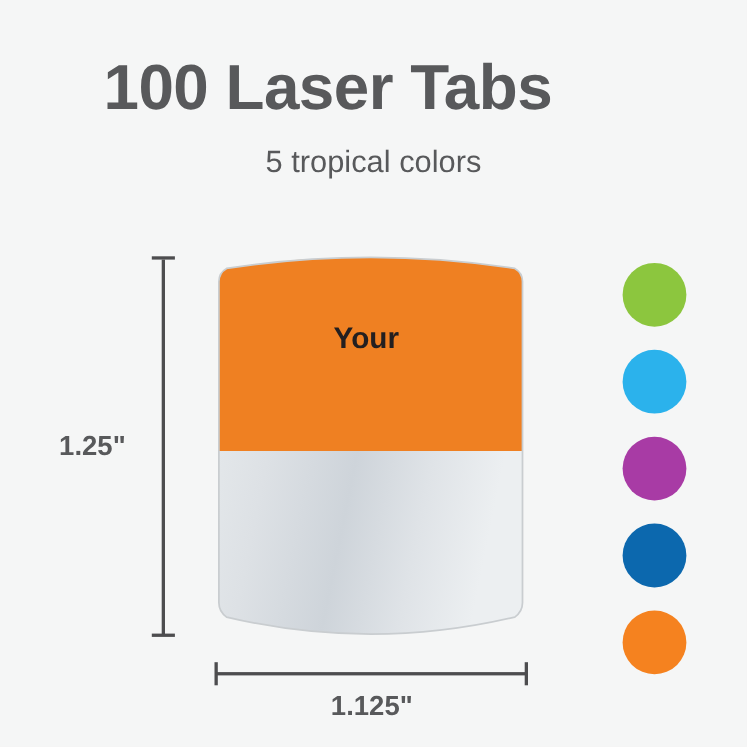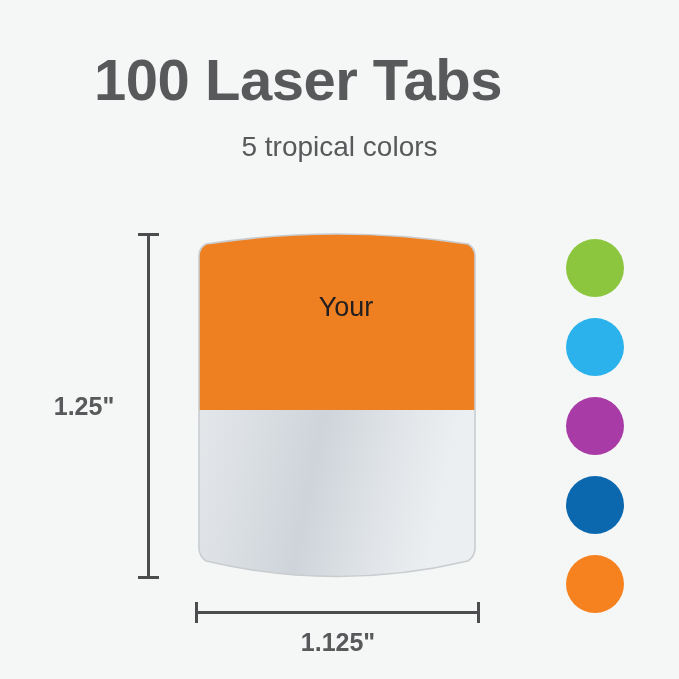--- a/index.html
+++ b/index.html
@@ -55,26 +55,26 @@
     width: 282px;
     height: 352px;
   }
   #tab-graphic svg {
     display: block;
     width: 282px;
     height: 352px;
   }
   #tab-text {
     position: absolute;
-    left: 205px;
+    left: 192px;
     top: 288px;
     width: 282px;
     text-align: center;
     font-size: 27px;
-    font-weight: 400;
+    font-weight: 700;
     color: #231f20;
     line-height: 1.42;
     pointer-events: none;
   }
   #tab-text .line {
     display: block;
     white-space: nowrap;
   }
 
   

